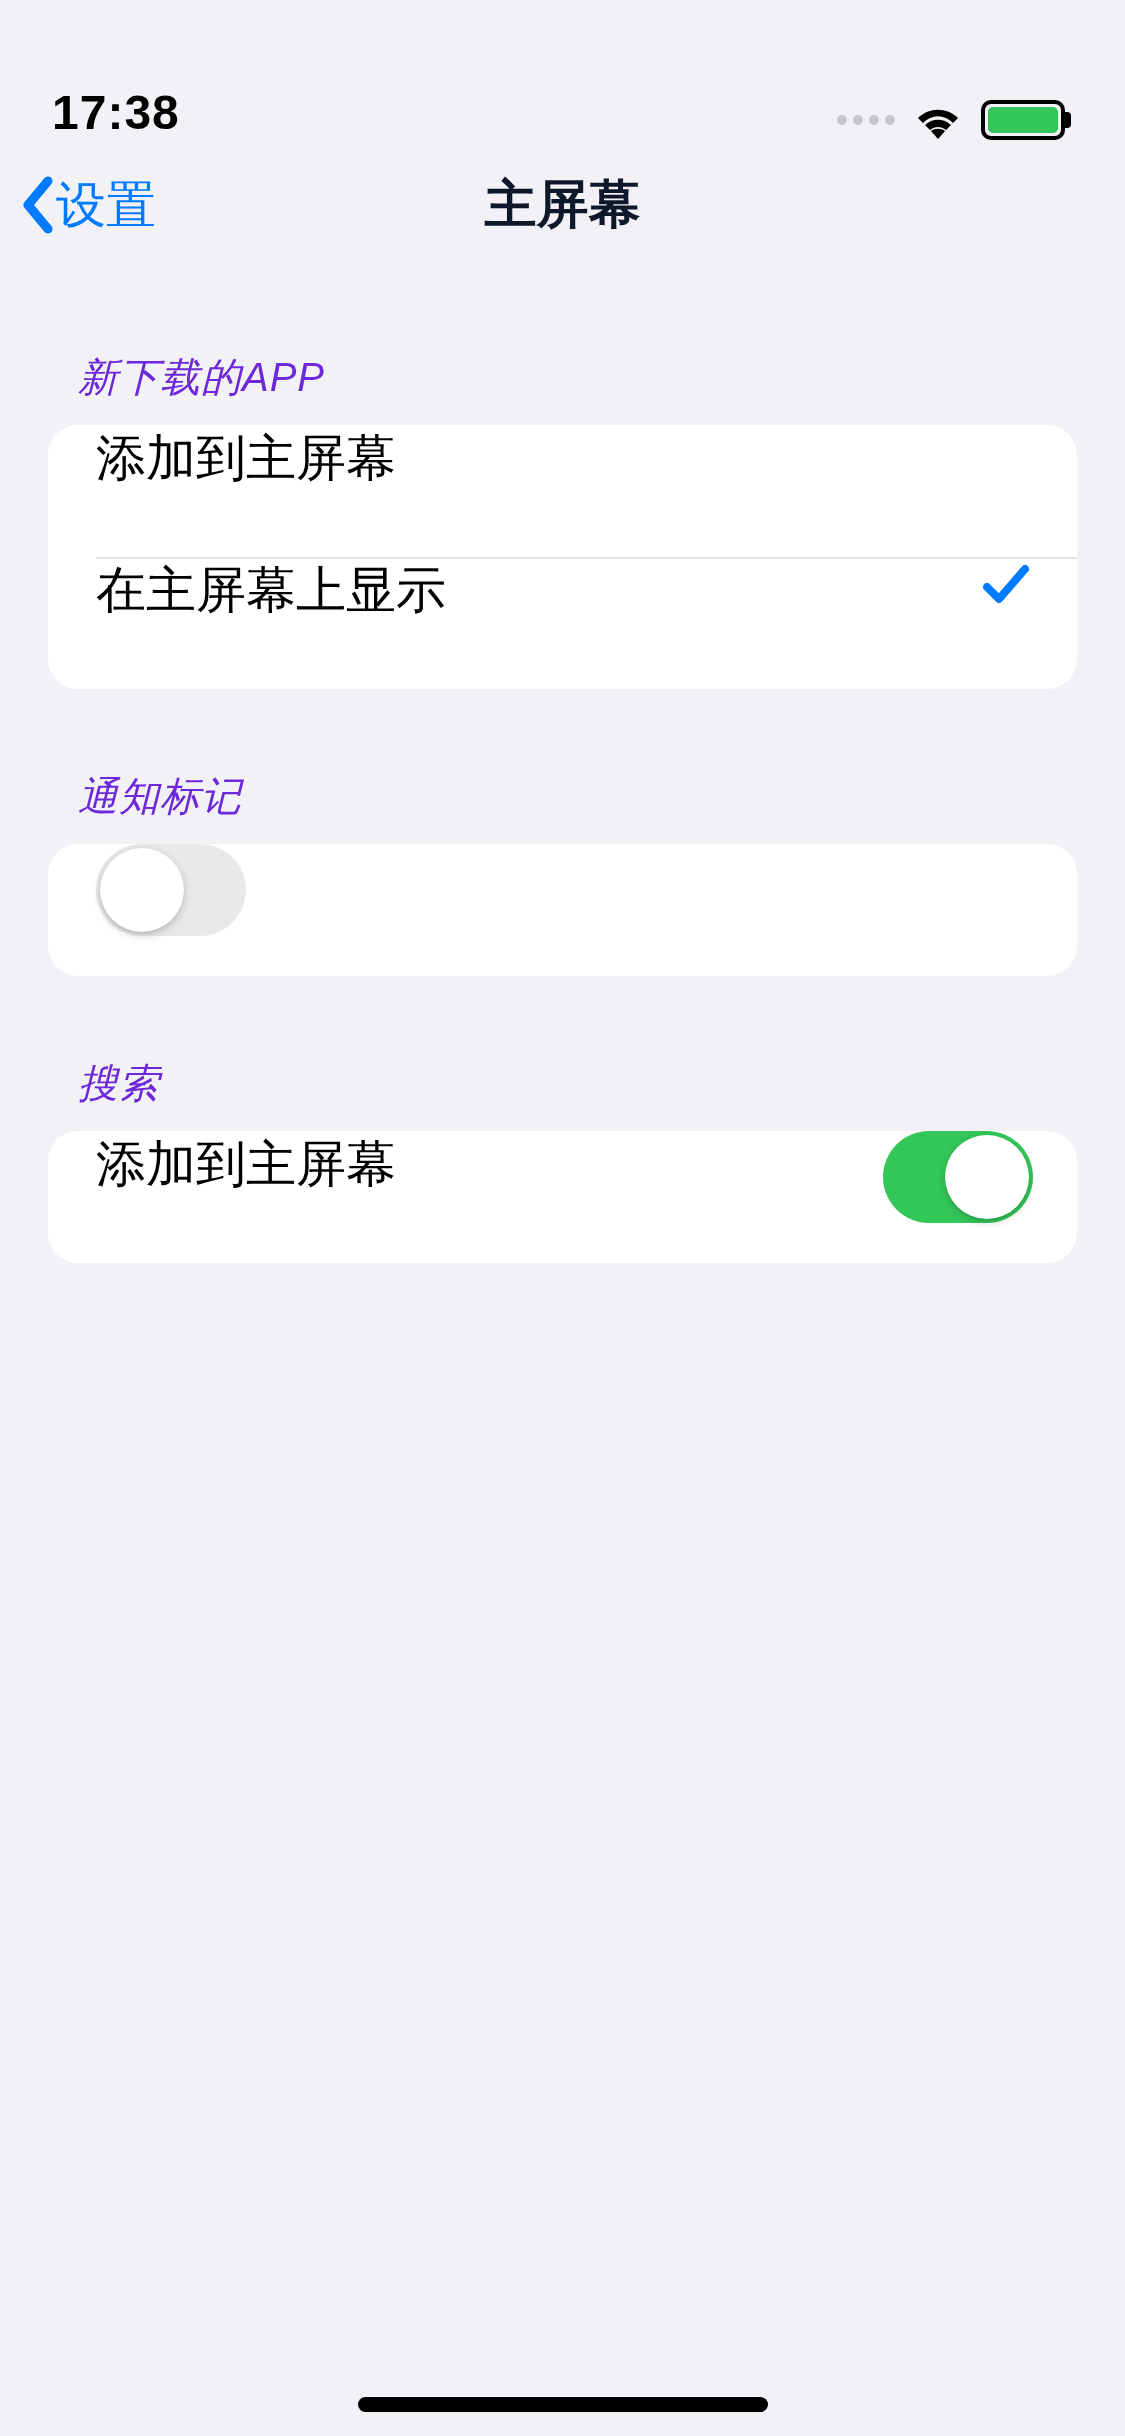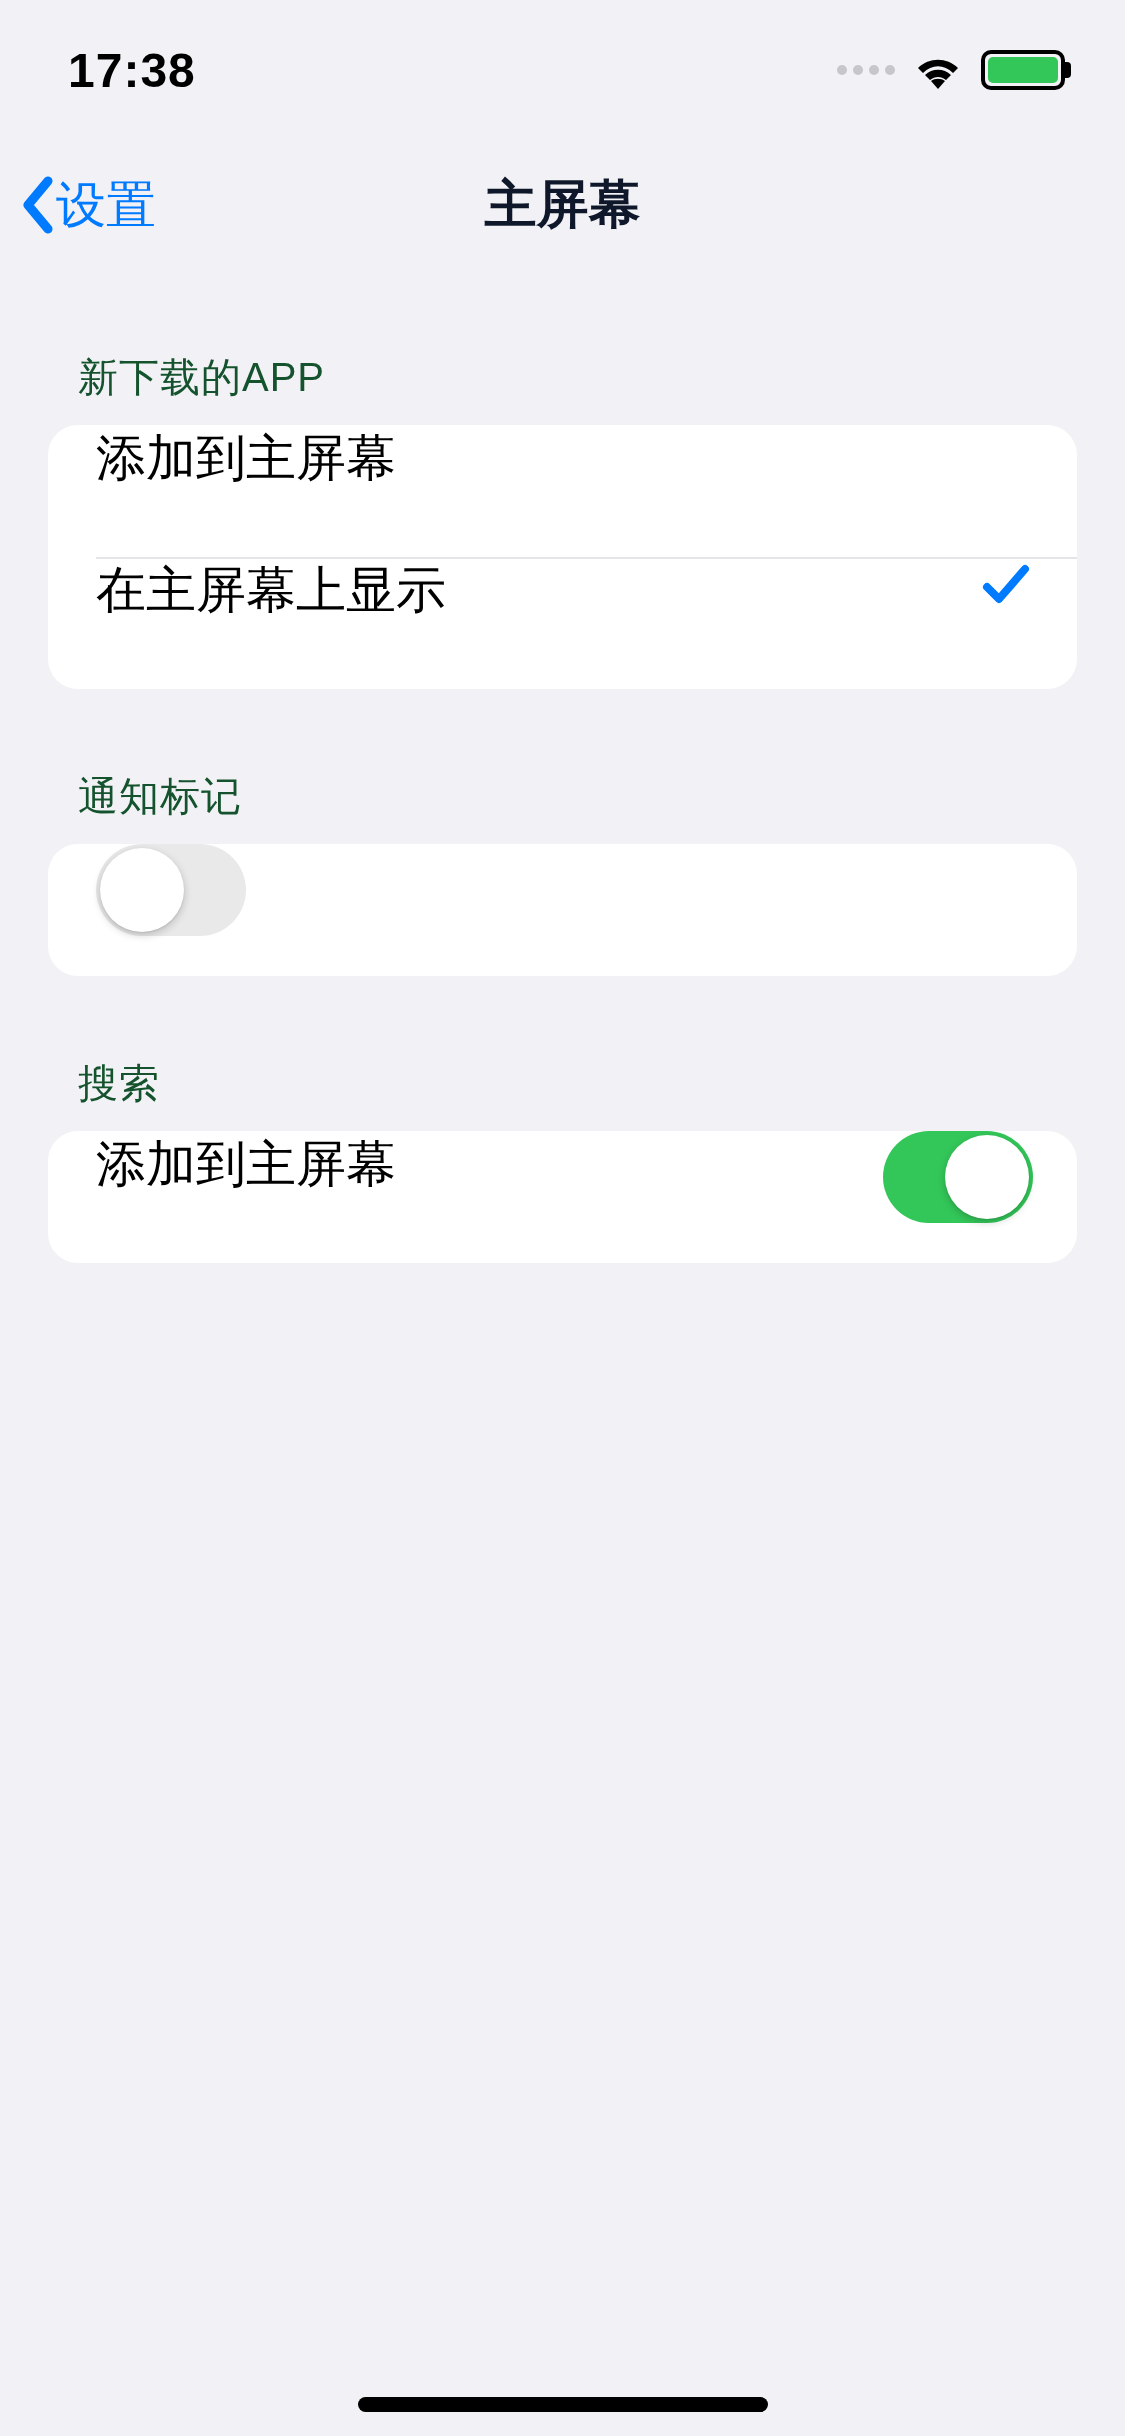--- a/index.html
+++ b/index.html
@@ -13,23 +13,23 @@
       height: 2436px;
       background: #f2f2f6;
       font-family: -apple-system, "SF Pro Text", "Helvetica Neue", Arial, sans-serif;
       overflow: hidden;
       position: relative;
     }
     
     .status-bar {
       height: 140px;
       display: flex;
-      align-items: center;
+      align-items: flex-end;
       justify-content: space-between;
-      padding: 0 60px 0 68px;
+      padding: 0 60px 0 52px;
       gap: 39px;
     }
     .status-time {
       font-size: 48px;
       font-weight: 600;
       color: #000;
       letter-spacing: 1px;
     }
     .status-right {
       display: flex;
@@ -102,22 +102,23 @@
       font-weight: 600;
       color: #0f172a;
     }
     
     .content {
       padding: 0 48px;
     }
     .section-header {
       padding: 80px 0 20px 30px;
       font-size: 40px;
-      color: #14532d;
+      color: #6d28d9;
       letter-spacing: 1px;
+      font-style: italic;
     }
     .group {
       background: #ffffff;
       border-radius: 30px;
       overflow: hidden;
     }
     .row {
       min-height: 132px;
       display: flex;
       align-items: flex-start;

